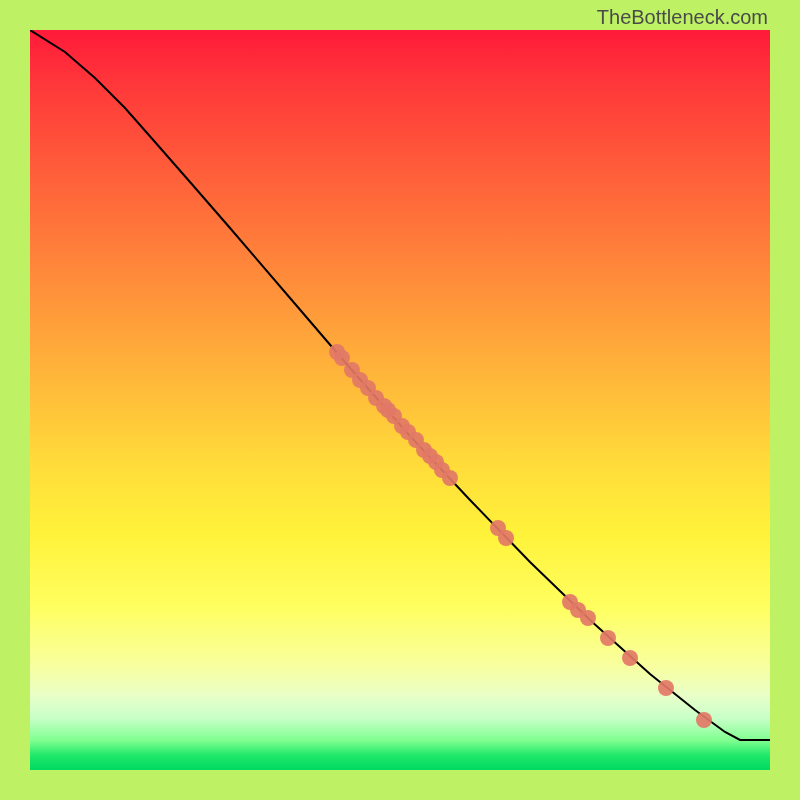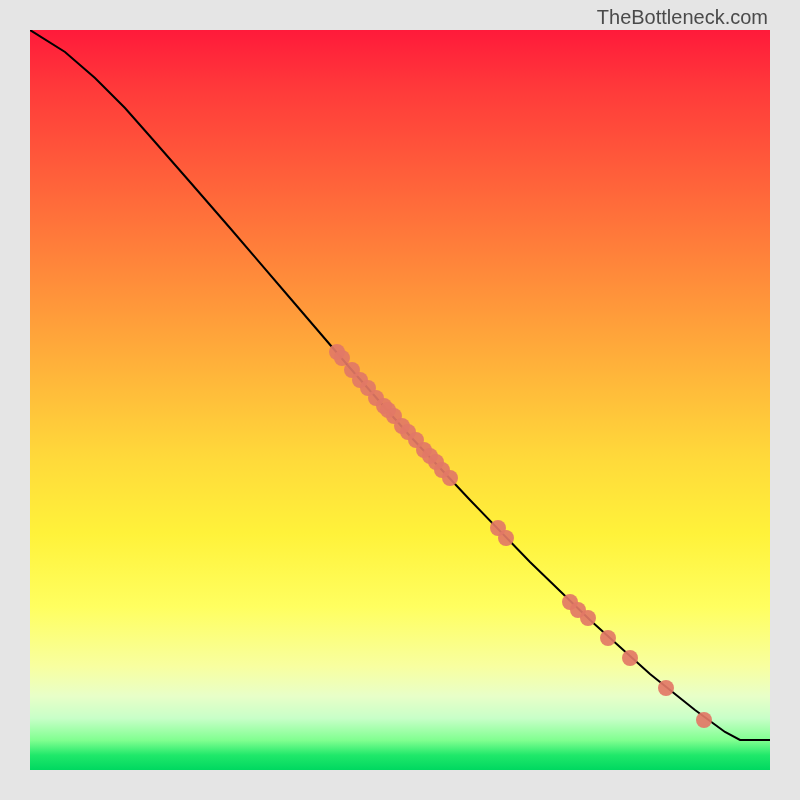--- a/index.html
+++ b/index.html
@@ -9,21 +9,21 @@
     height: 800px;
     background: #000;
     overflow: hidden;
   }
   .frame {
     position: absolute;
     left: 0;
     top: 0;
     width: 800px;
     height: 800px;
-    background: #e5e5e5;
+    background: #bef264;
   }
   .plot {
     position: absolute;
     left: 30px;
     top: 30px;
     width: 740px;
     height: 740px;
     background: linear-gradient(to bottom,
       #ff1a3a 0%,
       #ff3a3a 8%,

